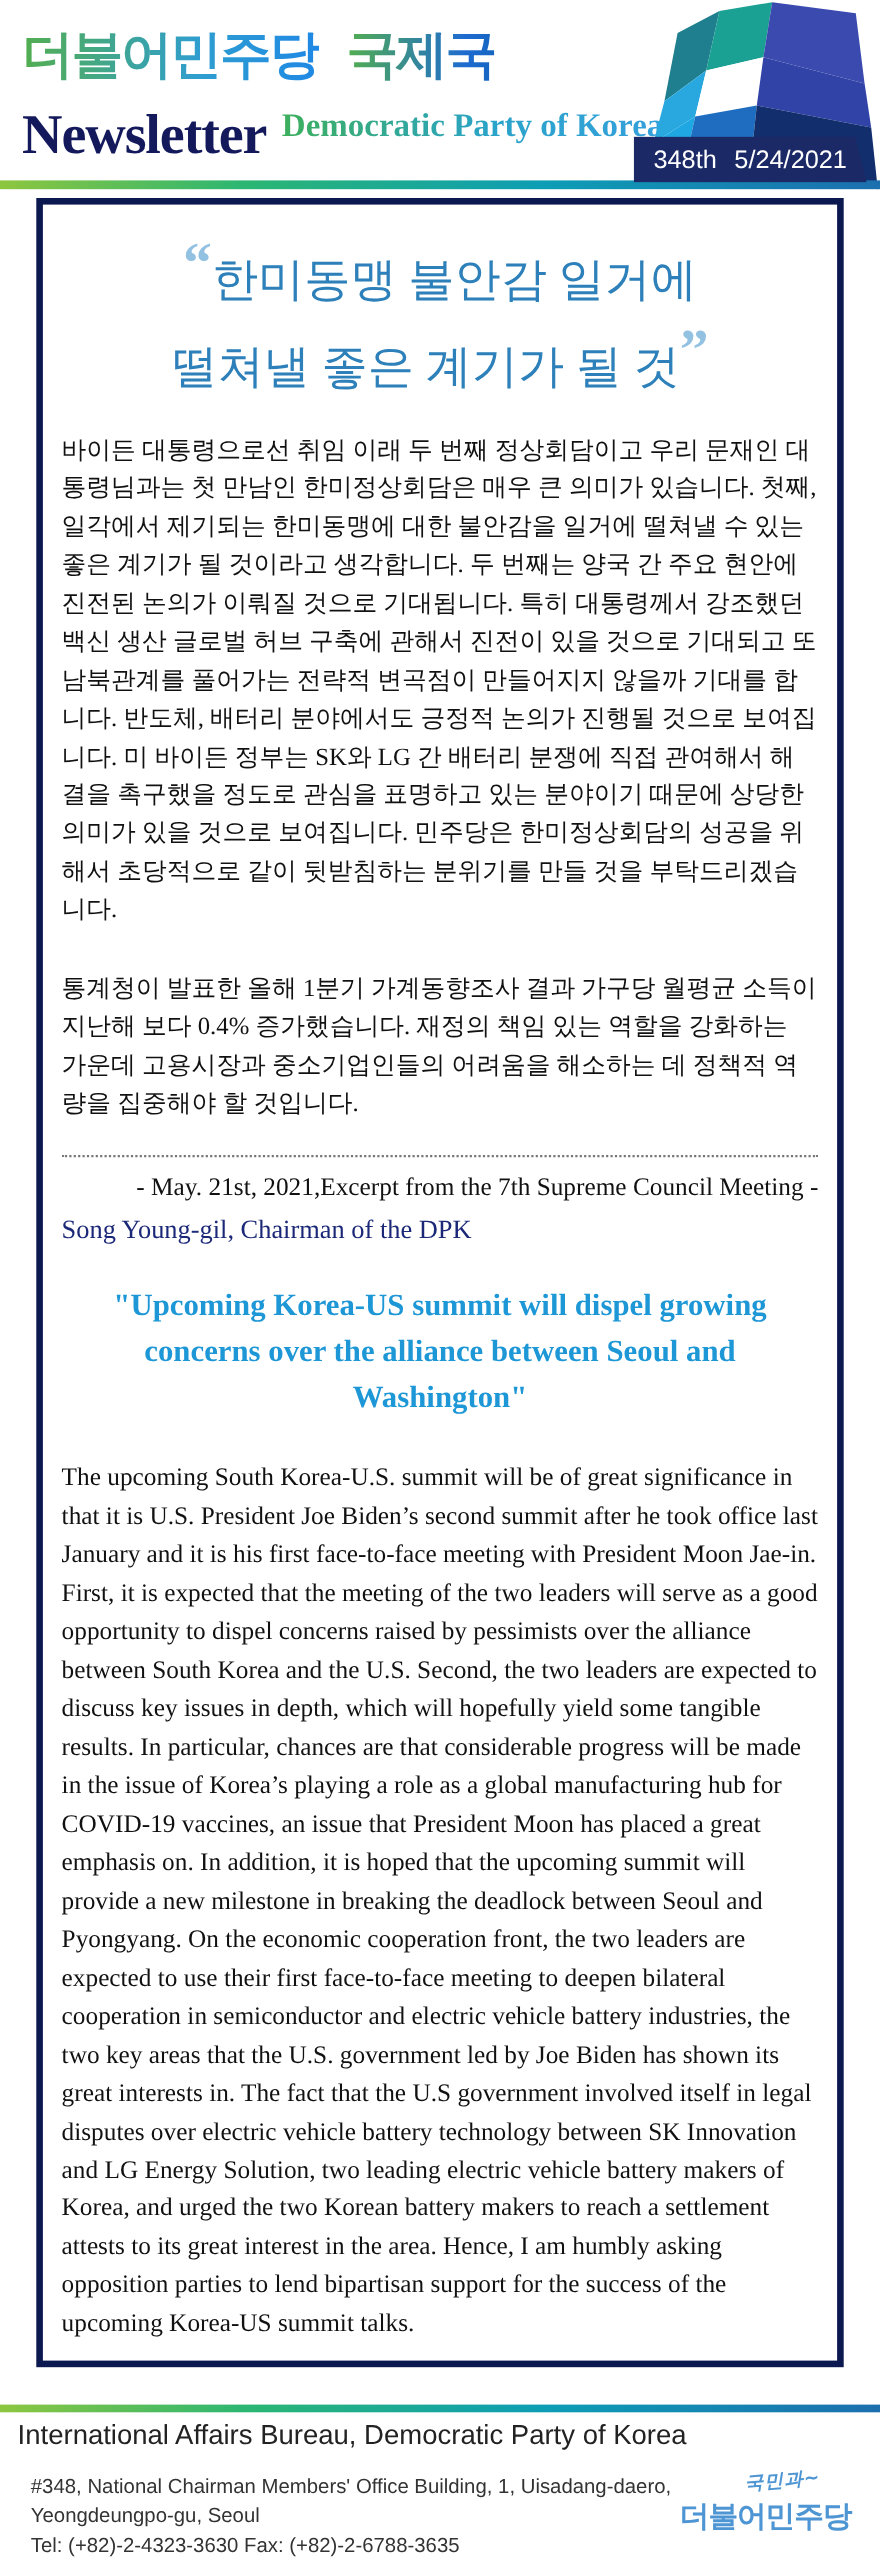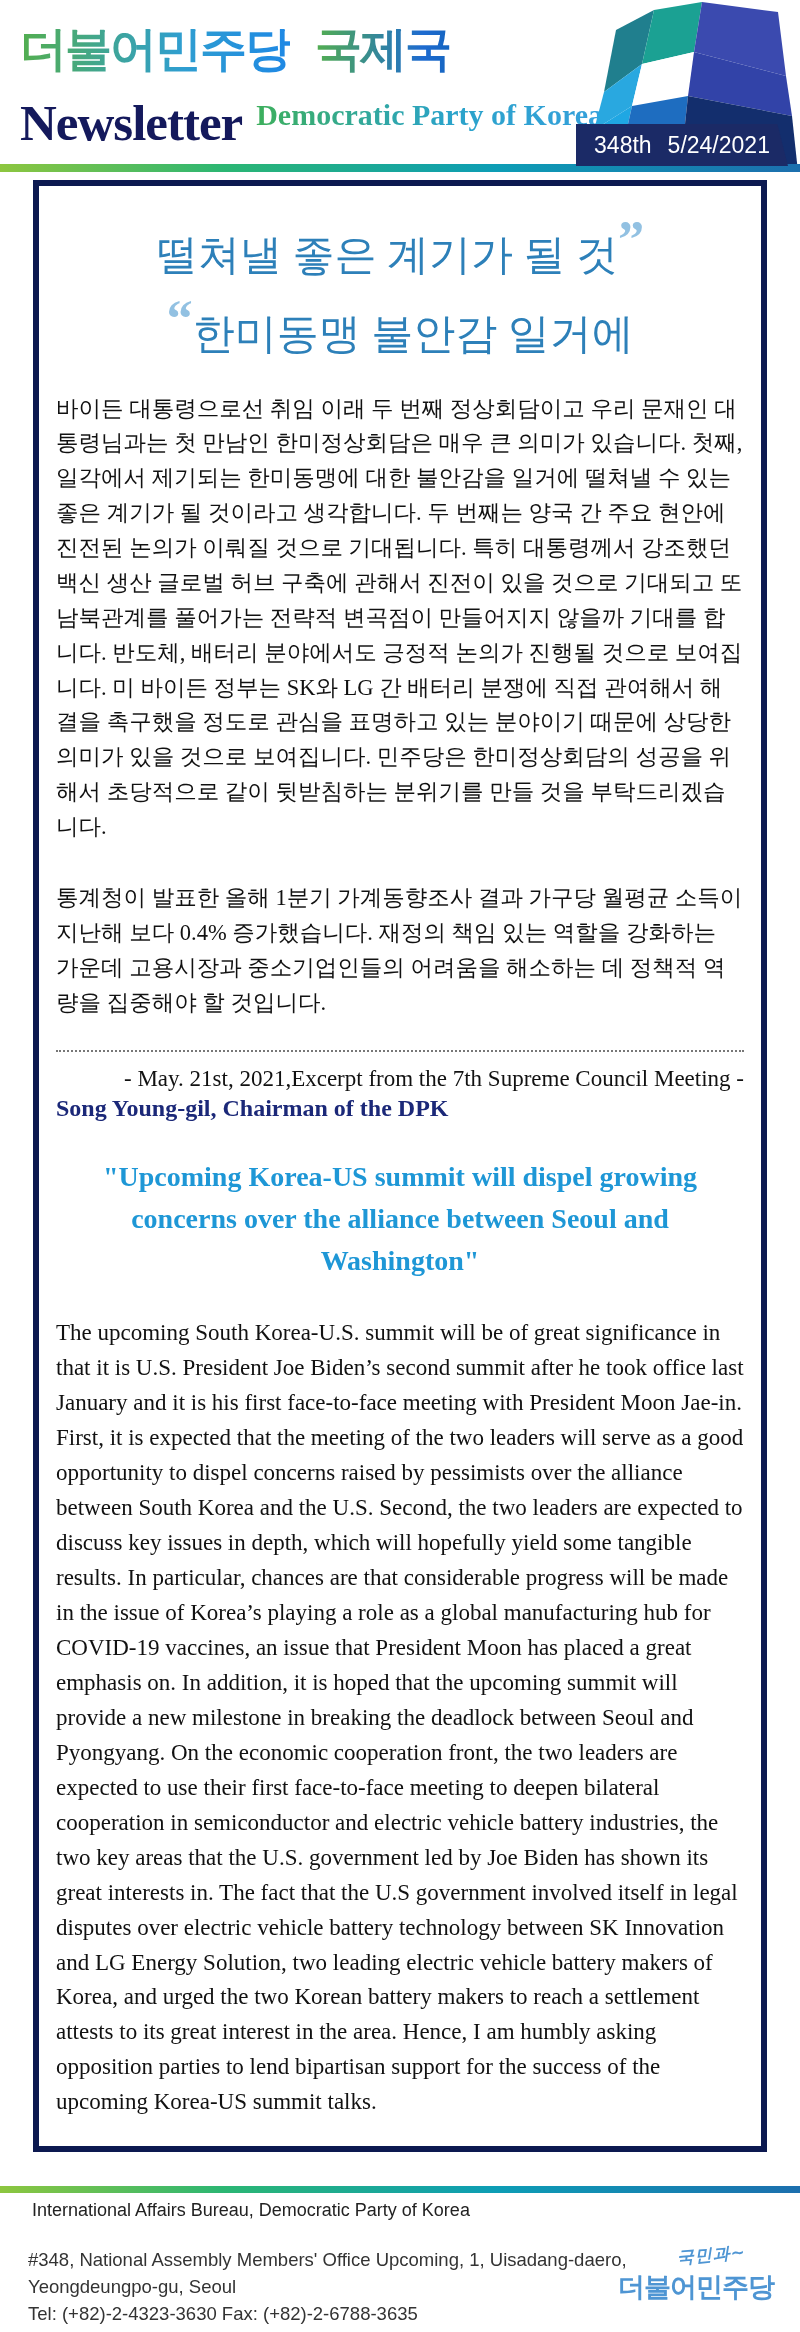--- a/index.html
+++ b/index.html
@@ -33,28 +33,28 @@
             border:6px solid #0c1950;background:#fff;padding:0 17px;overflow:hidden;}
   .quote-block{margin-top:26px;text-align:center;color:#2d80b9;font-size:42px;line-height:1.5;
                font-weight:500;}
   .qmark{position:relative;top:-0.22em;font-size:1.25em;font-weight:bold;color:#92c1e2;}
   .k-attr{margin-top:28px;font-size:22px;font-weight:700;color:#111;
           font-family:"Liberation Sans","DejaVu Sans",sans-serif;letter-spacing:-0.5px;}
   .k-body p{font-size:22.5px;line-height:1.55;color:#111;margin:22px 0 0;}
   .k-body p + p{margin-top:36px;}
   .divider{margin-top:30px;border:none;border-top:2px dotted #777;height:0;}
   .e-attr{margin-top:14px;font-size:23px;color:#111;text-align:right;}
-  .e-speaker{margin-top:3px;font-size:24px;font-weight:700;color:#1b2878;}
+  .e-speaker{margin-top:13px;font-size:24px;font-weight:400;color:#1b2878;}
   .e-headline{margin-top:34px;text-align:center;font-size:28px;font-weight:700;color:#1e97d6;
               line-height:1.5;padding:0 4px;}
   .e-body p{font-size:23px;line-height:1.52;color:#111;margin:34px 0 0;}
 
   
-  .f-bureau{position:absolute;top:2200px;left:32px;font-family:"Liberation Sans","DejaVu Sans",sans-serif;
-            font-size:18px;color:#222;}
+  .f-bureau{position:absolute;top:2200px;left:16px;font-family:"Liberation Sans","DejaVu Sans",sans-serif;
+            font-size:25px;color:#222;}
   .f-address{position:absolute;top:2246px;left:28px;width:630px;
              font-family:"Liberation Sans","DejaVu Sans",sans-serif;font-size:18.5px;line-height:27px;color:#333;}
   .f-logo{position:absolute;top:2246px;right:26px;text-align:right;color:#4e95d3;
           font-family:"DejaVu Sans","Liberation Sans",sans-serif;}
   .f-logo .script{display:block;font-style:italic;font-weight:bold;font-size:17px;
                   transform:rotate(-5deg);margin-right:28px;letter-spacing:1px;}
   .f-logo .wordmark{display:block;font-weight:800;font-size:27px;letter-spacing:-1px;}
 </style>
 </head>
 <body>
@@ -86,22 +86,22 @@
   <div class="issue-badge">
     <span>348th</span>
     <span>5/24/2021</span>
   </div>
 
   <div class="grad-bar bar-top"></div>
 
   <div class="main-box">
 
     <div class="quote-block">
+      <div><span class="qmark">“</span><span>한미동맹 불안감 일거에</span></div>
       <div><span>떨쳐낼 좋은 계기가 될 것</span><span class="qmark">”</span></div>
-      <div><span class="qmark">“</span><span>한미동맹 불안감 일거에</span></div>
     </div>
 
 
     <div class="k-body">
       <p>바이든 대통령으로선 취임 이래 두 번째 정상회담이고 우리 문재인 대통령님과는 첫 만남인 한미정상회담은 매우 큰 의미가 있습니다. 첫째, 일각에서 제기되는 한미동맹에 대한 불안감을 일거에 떨쳐낼 수 있는 좋은 계기가 될 것이라고 생각합니다. 두 번째는 양국 간 주요 현안에 진전된 논의가 이뤄질 것으로 기대됩니다. 특히 대통령께서 강조했던 백신 생산 글로벌 허브 구축에 관해서 진전이 있을 것으로 기대되고 또 남북관계를 풀어가는 전략적 변곡점이 만들어지지 않을까 기대를 합니다. 반도체, 배터리 분야에서도 긍정적 논의가 진행될 것으로 보여집니다. 미 바이든 정부는 SK와 LG 간 배터리 분쟁에 직접 관여해서 해결을 촉구했을 정도로 관심을 표명하고 있는 분야이기 때문에 상당한 의미가 있을 것으로 보여집니다. 민주당은 한미정상회담의 성공을 위해서 초당적으로 같이 뒷받침하는 분위기를 만들 것을 부탁드리겠습니다.</p>
       <p>통계청이 발표한 올해 1분기 가계동향조사 결과 가구당 월평균 소득이 지난해 보다 0.4% 증가했습니다. 재정의 책임 있는 역할을 강화하는 가운데 고용시장과 중소기업인들의 어려움을 해소하는 데 정책적 역량을 집중해야 할 것입니다.</p>
     </div>
 
     <hr class="divider">
 
@@ -115,21 +115,21 @@
 
     </div>
 
   </div>
 
   <div class="grad-bar bar-bottom"></div>
 
   <div class="f-bureau">International Affairs Bureau, Democratic Party of Korea</div>
 
   <div class="f-address">
-    <div>#348, National Assembly Members' Office Upcoming, 1, Uisadang-daero, Yeongdeungpo-gu, Seoul</div>
+    <div>#348, National Chairman Members' Office Building, 1, Uisadang-daero, Yeongdeungpo-gu, Seoul</div>
     <div>Tel: (+82)-2-4323-3630 Fax: (+82)-2-6788-3635</div>
   </div>
 
   <div class="f-logo">
     <span class="script">국민과~</span>
     <span class="wordmark">더불어민주당</span>
   </div>
 
 </div>
 

